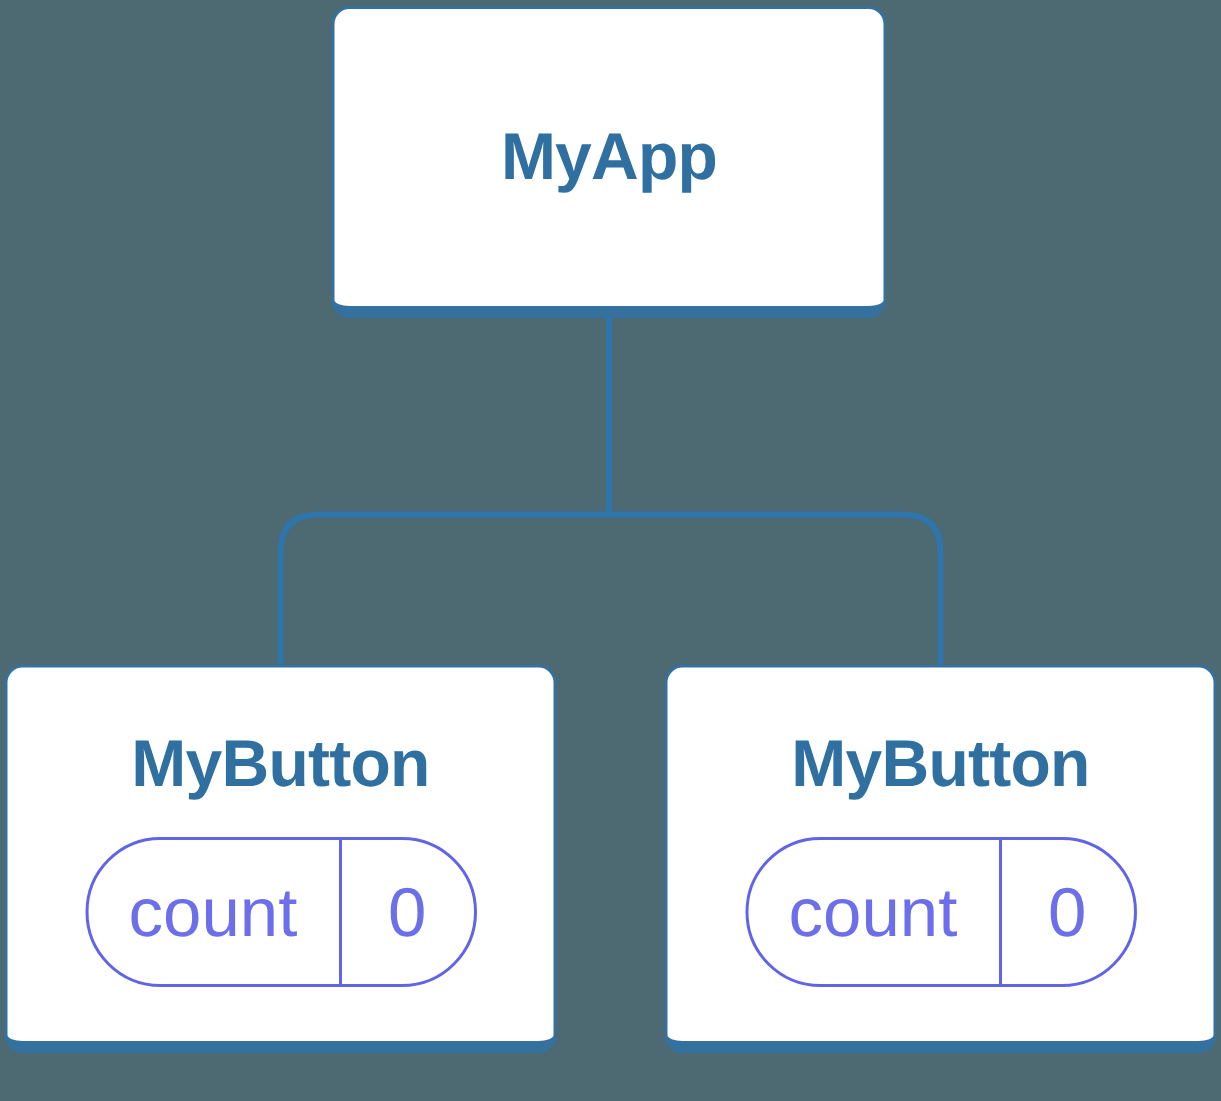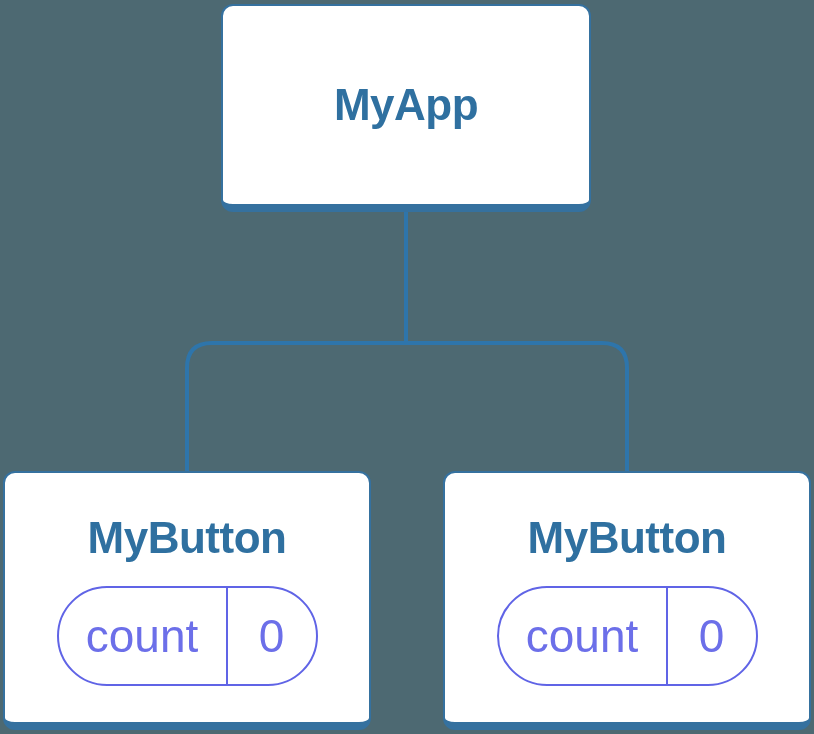--- a/index.html
+++ b/index.html
@@ -43,21 +43,21 @@
 
   .card.root {
     left: 221px; top: 4px;
     width: 370px; height: 208px;
     display: flex;
     align-items: center;
     justify-content: center;
   }
 
   .card.btn {
-    top: 471px;
+    top: 443px;
     width: 368px; height: 259px;
     display: flex;
     flex-direction: column;
     align-items: center;
     padding-top: 40px;
   }
   .card.btn.left  { left: 3px; }
   .card.btn.right { left: 443px; }
 
   .pill {

